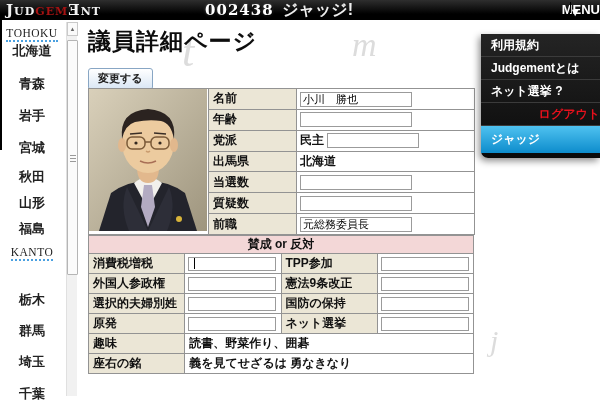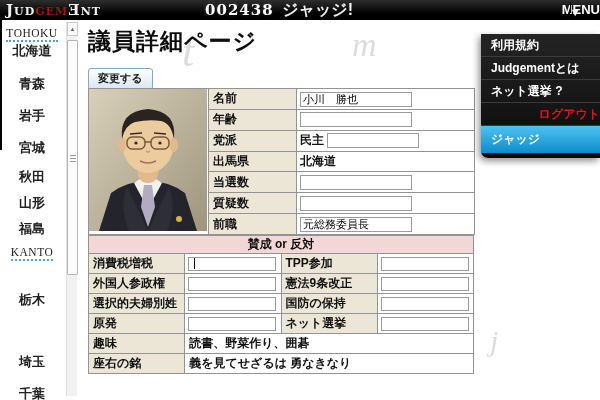--- a/index.html
+++ b/index.html
@@ -151,20 +151,21 @@
   <div class="side-entry region-header" style="top:7px"><span>TOHOKU</span></div>
   <div class="side-entry pref" style="top:22px">北海道</div>
   <div class="side-entry pref" style="top:55px">青森</div>
   <div class="side-entry pref" style="top:87px">岩手</div>
   <div class="side-entry pref" style="top:119px">宮城</div>
   <div class="side-entry pref" style="top:148px">秋田</div>
   <div class="side-entry pref" style="top:174px">山形</div>
   <div class="side-entry pref" style="top:200px">福島</div>
   <div class="side-entry region-header" style="top:226px"><span>KANTO</span></div>
   <div class="side-entry pref" style="top:271px">栃木</div>
+  <div class="side-entry pref" style="top:302px">群馬</div>
   <div class="side-entry pref" style="top:333px">埼玉</div>
   <div class="side-entry pref" style="top:365px">千葉</div>
 </div>
 
 <div class="scrollbar">
   <div class="scroll-up">▲</div>
   <div class="scroll-thumb">
     <div class="grip"></div>
   </div>
 </div>

